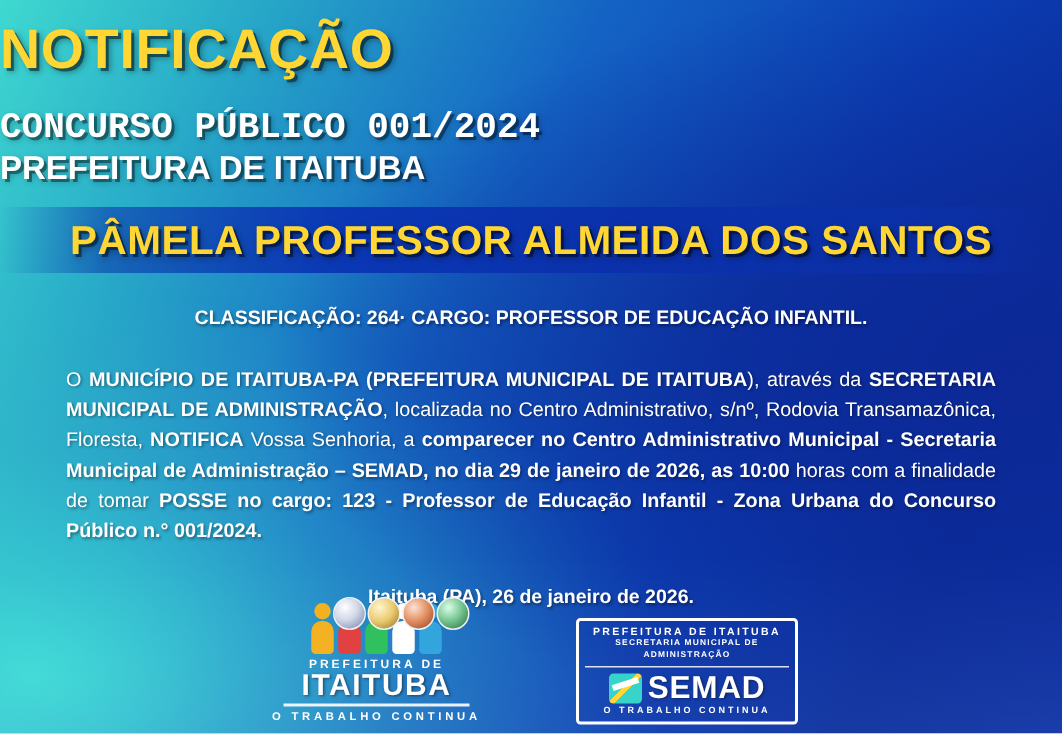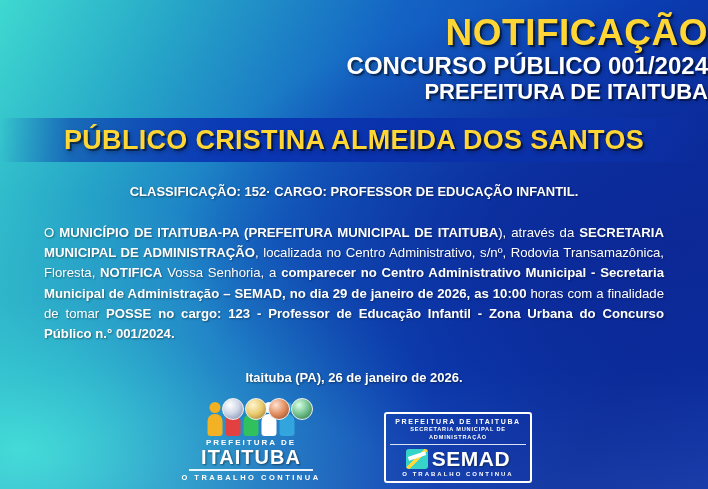--- a/index.html
+++ b/index.html
@@ -28,37 +28,38 @@
     left: 0; right: 0; bottom: 0;
     height: 120px;
     background: linear-gradient(0deg, rgba(255,255,255,0.05) 0%, rgba(255,255,255,0) 100%);
     pointer-events: none;
   }
 
   
   .header {
     position: relative;
     padding-top: 14px;
-    text-align: right;
+    text-align: left;
   }
   .title-main {
     font-size: 37px;
     font-weight: bold;
     color: #ffd633;
     letter-spacing: 0.5px;
     line-height: 1.05;
     text-shadow: 2px 2px 0 rgba(0,0,0,0.45), 3px 3px 4px rgba(0,0,0,0.35);
   }
   .title-sub1 {
-    margin-top: 0;
+    margin-top: 20px;
     font-size: 24px;
     font-weight: bold;
     color: #ffffff;
     line-height: 1.12;
     text-shadow: 2px 2px 0 rgba(0,0,0,0.4), 2px 2px 4px rgba(0,0,0,0.3);
+    font-family: Liberation Mono, monospace;
   }
   .title-sub2 {
     font-size: 22px;
     font-weight: bold;
     color: #ffffff;
     line-height: 1.12;
     text-shadow: 2px 2px 0 rgba(0,0,0,0.4), 2px 2px 4px rgba(0,0,0,0.3);
   }
 
   
@@ -269,24 +270,24 @@
 
 <div class="poster">
 
   <div class="header">
     <div class="title-main">NOTIFICAÇÃO</div>
     <div class="title-sub1">CONCURSO PÚBLICO 001/2024</div>
     <div class="title-sub2">PREFEITURA DE ITAITUBA</div>
   </div>
 
   <div class="name-band">
-    <div class="name">PÚBLICO CRISTINA ALMEIDA DOS SANTOS</div>
+    <div class="name">PÂMELA PROFESSOR ALMEIDA DOS SANTOS</div>
   </div>
 
-  <div class="classification">CLASSIFICAÇÃO: 152· CARGO: PROFESSOR DE EDUCAÇÃO INFANTIL.</div>
+  <div class="classification">CLASSIFICAÇÃO: 264· CARGO: PROFESSOR DE EDUCAÇÃO INFANTIL.</div>
 
   <div class="body-text"><span>O </span><b>MUNICÍPIO DE ITAITUBA-PA (PREFEITURA MUNICIPAL DE ITAITUBA</b><span>), através da </span><b>SECRETARIA MUNICIPAL DE ADMINISTRAÇÃO</b><span>, localizada no Centro Administrativo, s/nº, Rodovia Transamazônica, Floresta, </span><b>NOTIFICA</b><span> Vossa Senhoria, a </span><b>comparecer no Centro Administrativo Municipal - Secretaria Municipal de Administração – SEMAD, no dia 29 de janeiro de 2026, as 10:00</b><span> horas com a finalidade de tomar </span><b>POSSE no cargo: 123 - Professor de Educação Infantil - Zona Urbana do Concurso Público n.° 001/2024.</b></div>
 
   <div class="city-date">Itaituba (PA), 26 de janeiro de 2026.</div>
 
   <div class="logos">
 
     <div class="logo-itaituba">
       <div class="logo-people">
         <div class="person p1">

